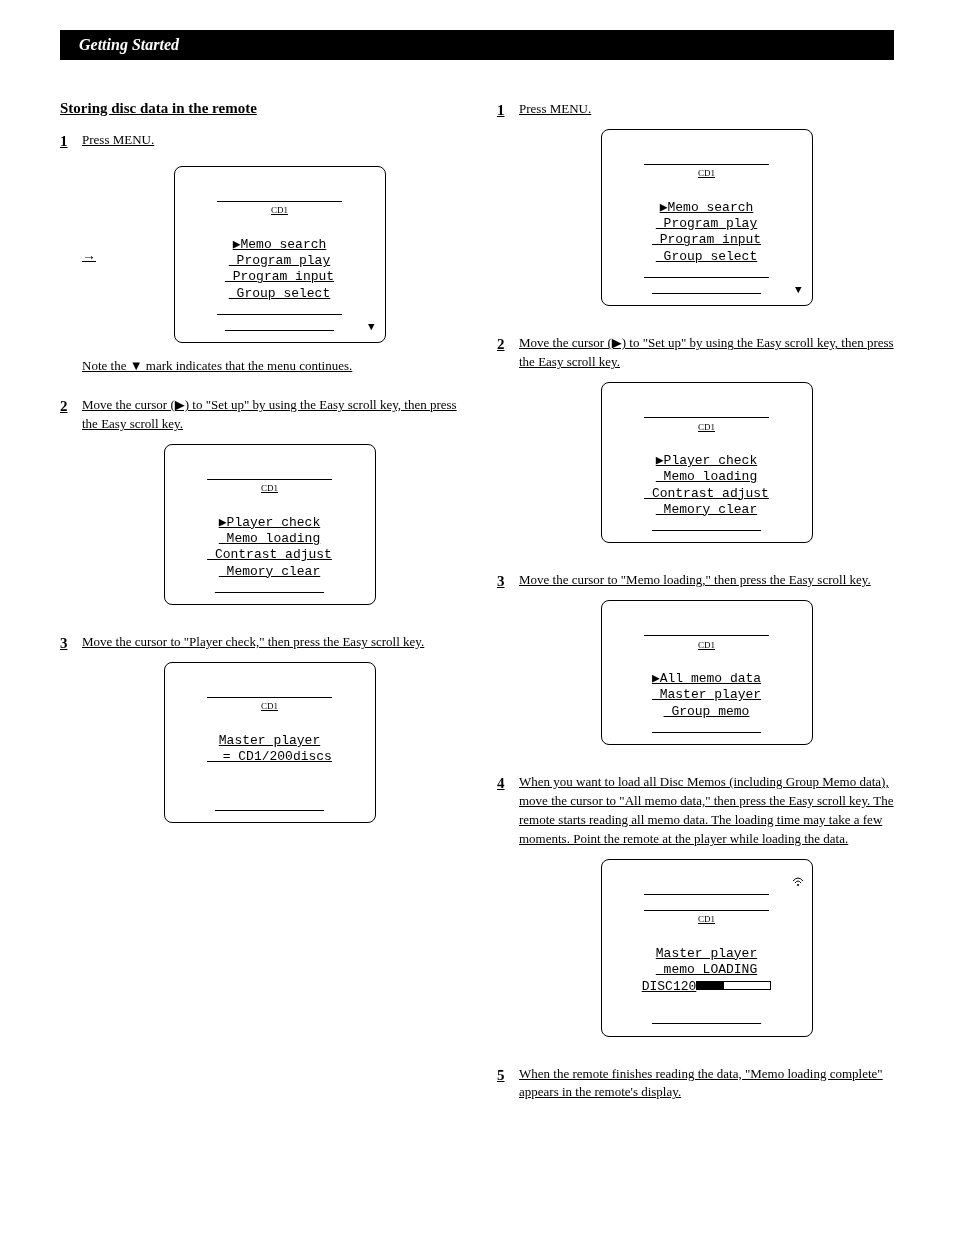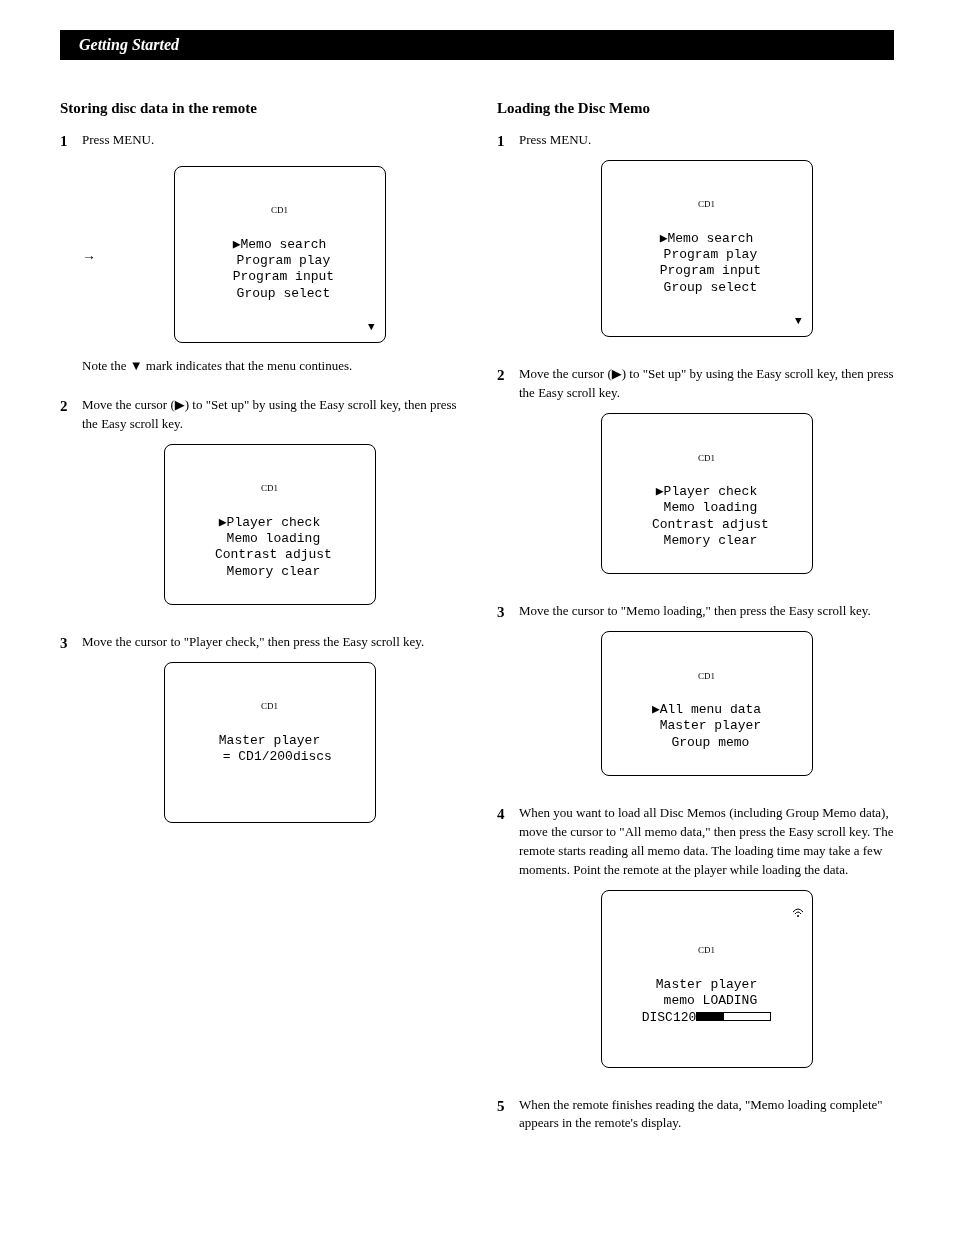--- a/index.html
+++ b/index.html
@@ -19,20 +19,21 @@
     color: #fff;
     font-style: italic;
     font-weight: bold;
     font-size: 16px;
     padding: 6px 19px;
     margin: 0 0 40px 0;
   }
   .columns {
     display: flex;
     gap: 40px;
+    text-decoration: underline;
   }
   .col {
     flex: 1;
   }
   .section-title {
     font-weight: bold;
     font-size: 15px;
     margin: 0 0 14px 0;
   }
   ol.steps {
@@ -181,21 +182,20 @@
 
 
               </div>
             </div>
           </div>
         </li>
       </ol>
     </div>
 
     <div class="col">
-      <div class="section-title">Loading the Disc Memo</div>
       <ol class="steps">
 
         <li>
           <div class="step-num">1</div>
           <div class="step-body">
             <p>Press MENU.</p>
             <div class="lcd-wrap">
               <div class="lcd">
                 <div class="lcd-header">CD1</div>
 <span>▶Memo search</span>
@@ -224,21 +224,21 @@
           </div>
         </li>
 
         <li>
           <div class="step-num">3</div>
           <div class="step-body">
             <p>Move the cursor to "Memo loading," then press the Easy scroll key.</p>
             <div class="lcd-wrap">
               <div class="lcd">
                 <div class="lcd-header">CD1</div>
-<span>▶All menu data</span>
+<span>▶All memo data</span>
 <span> Master player</span>
 <span> Group memo</span>
               </div>
             </div>
           </div>
         </li>
 
         <li>
           <div class="step-num">4</div>
           <div class="step-body">

